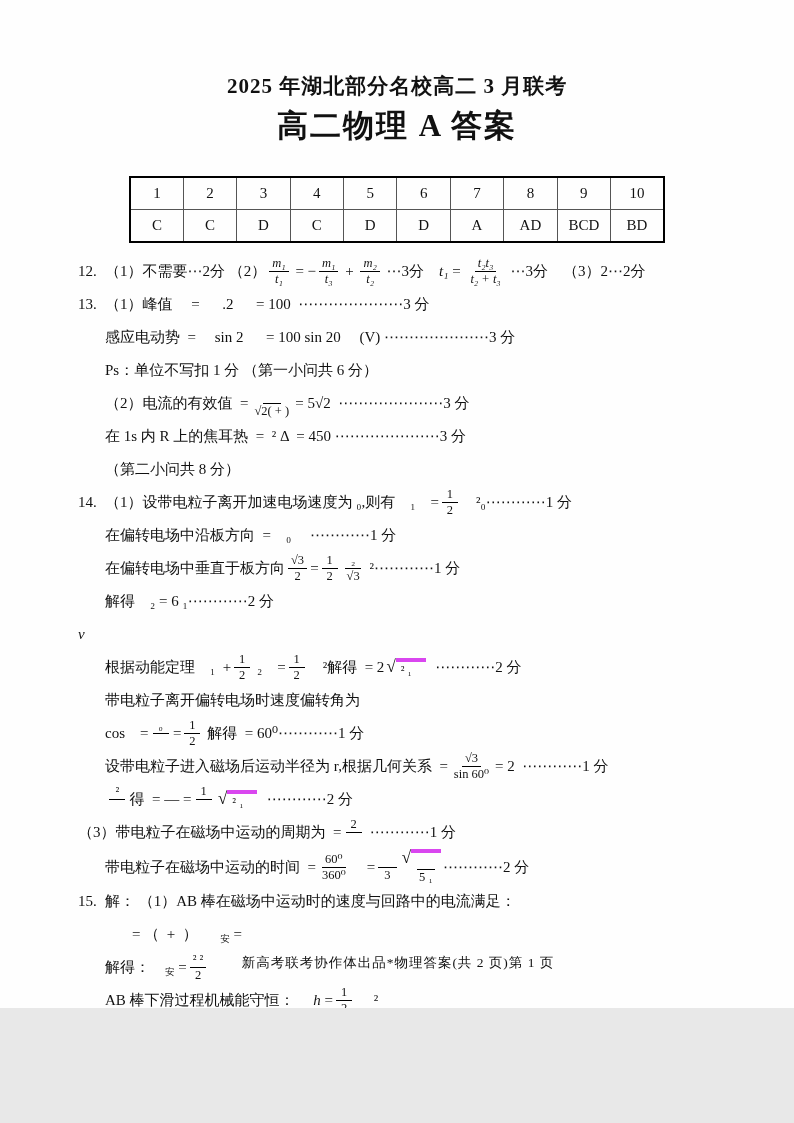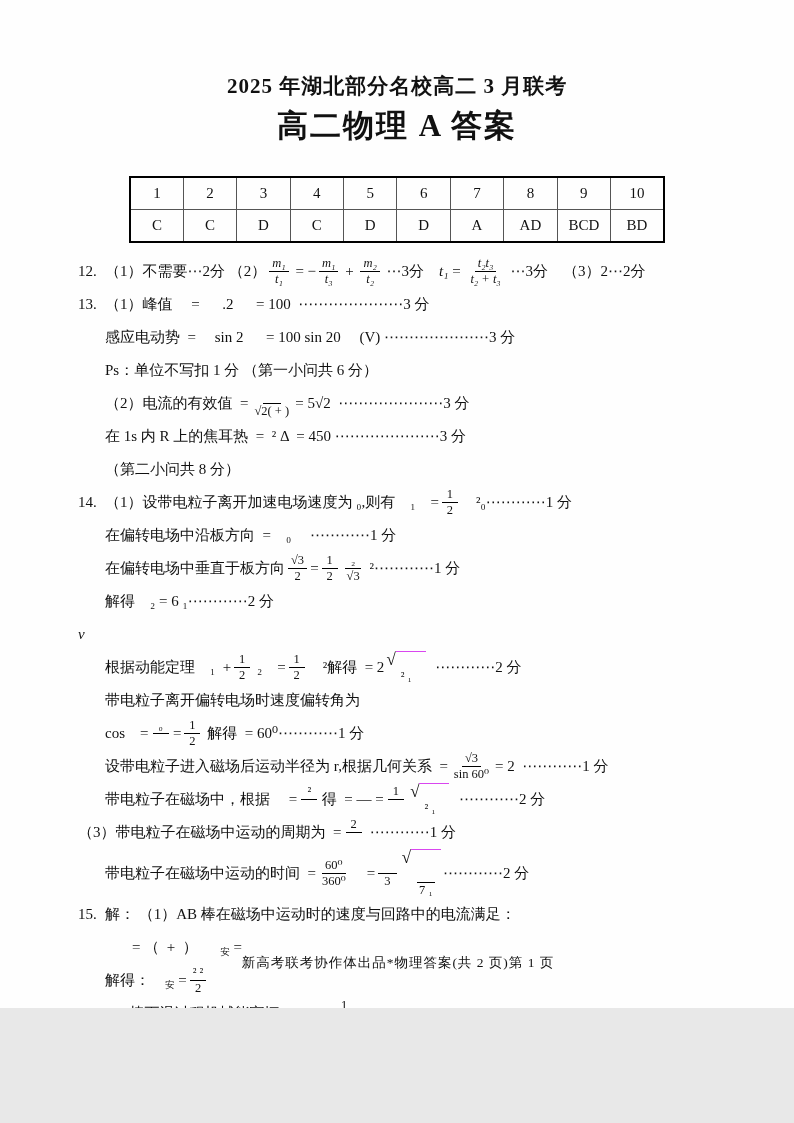--- a/index.html
+++ b/index.html
@@ -33,21 +33,21 @@
   .ind2{padding-left:54px;}
   .it{font-style:italic;}
   .frac{
     display:inline-flex;flex-direction:column;align-items:center;
     margin:0 3px;font-size:12.5px;line-height:1.2;text-align:center;
   }
   .fn{border-bottom:1px solid #000;padding:0 3px;min-width:10px;min-height:1em;}
   .fd{padding:0 3px;min-height:1em;min-width:10px;}
   .sqrt{display:inline-flex;align-items:flex-start;margin:0 2px;}
   .rsym{font-size:17px;line-height:1.0;}
-  .rad{border-top:1px solid #d946ef;padding:17px 5px 0;min-width:20px;font-size:12.5px;}
+  .rad{border-top:4px solid #d946ef;padding:1px 5px 0;min-width:20px;font-size:12.5px;}
   .rad .frac{margin:0;}
   .sb{font-size:9.5px;transform:translateY(5px);}
   .footer{
     position:absolute;bottom:36px;left:1px;width:100%;
     text-align:center;font-size:13.5px;letter-spacing:1px;
   }
 </style>
 </head>
 <body>
 
@@ -161,38 +161,37 @@
         <span>=</span>
         <span class="frac"><span class="fn">1</span><span class="fd">2</span></span>
         <span> 解得  = 60⁰⋯⋯⋯⋯1 分</span>
       </div>
       <div class="line ind1">
         <span>设带电粒子进入磁场后运动半径为 r,根据几何关系  =</span>
         <span class="frac"><span class="fn">√3</span><span class="fd">sin 60⁰</span></span>
         <span>= 2  ⋯⋯⋯⋯1 分</span>
       </div>
       <div class="line ind1">
-        <span>带电粒子在磁场中，根据　 =</span>
         <span class="frac"><span class="fn">²</span><span class="fd">　</span></span>
         <span>得  = — =</span>
         <span class="frac"><span class="fn">1</span><span class="fd">　</span></span>
         <span class="sqrt"><span class="rsym">√</span><span class="rad">² ₁</span></span>
         <span>  ⋯⋯⋯⋯2 分</span>
       </div>
       <div class="line ind0">
         <span>（3）带电粒子在磁场中运动的周期为  =</span>
         <span class="frac"><span class="fn">2</span><span class="fd">　</span></span>
         <span> ⋯⋯⋯⋯1 分</span>
       </div>
       <div class="line ind1">
         <span>带电粒子在磁场中运动的时间  =</span>
         <span class="frac"><span class="fn">60⁰</span><span class="fd">360⁰</span></span>
         <span>　=</span>
         <span class="frac"><span class="fn">　</span><span class="fd">3</span></span>
-        <span class="sqrt"><span class="rsym">√</span><span class="rad"><span class="frac"><span class="fn">　</span><span class="fd">7 ₁</span></span></span></span>
+        <span class="sqrt"><span class="rsym">√</span><span class="rad"><span class="frac"><span class="fn">　</span><span class="fd">5 ₁</span></span></span></span>
         <span>⋯⋯⋯⋯2 分</span>
       </div>
       <div class="line ind0">
         <span class="num">15.</span>
         <span>解： （1）AB 棒在磁场中运动时的速度与回路中的电流满足：</span>
       </div>
       <div class="line ind2">
         <span>= （  +  ）　  </span>
         <span class="sb">安</span>
         <span> =</span>

